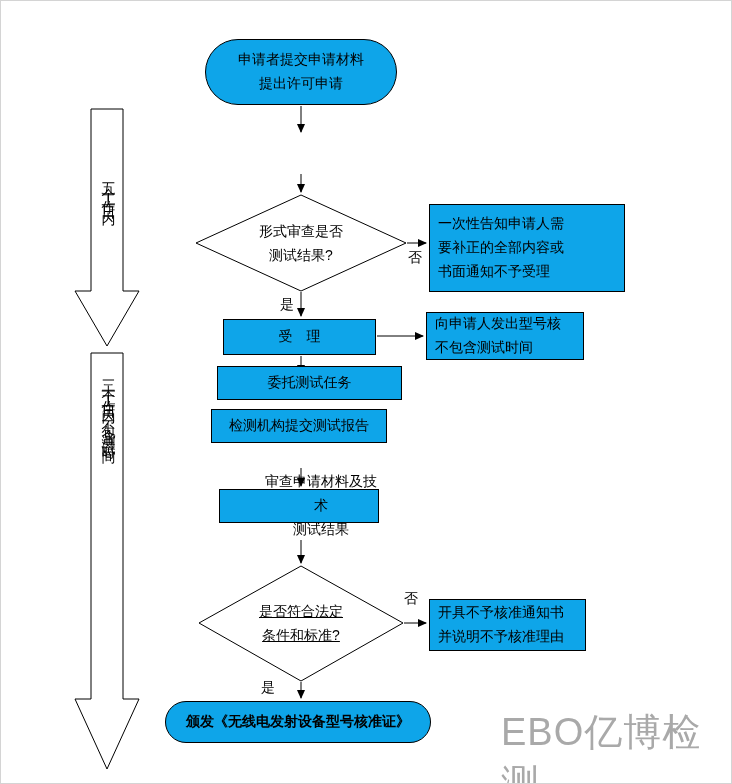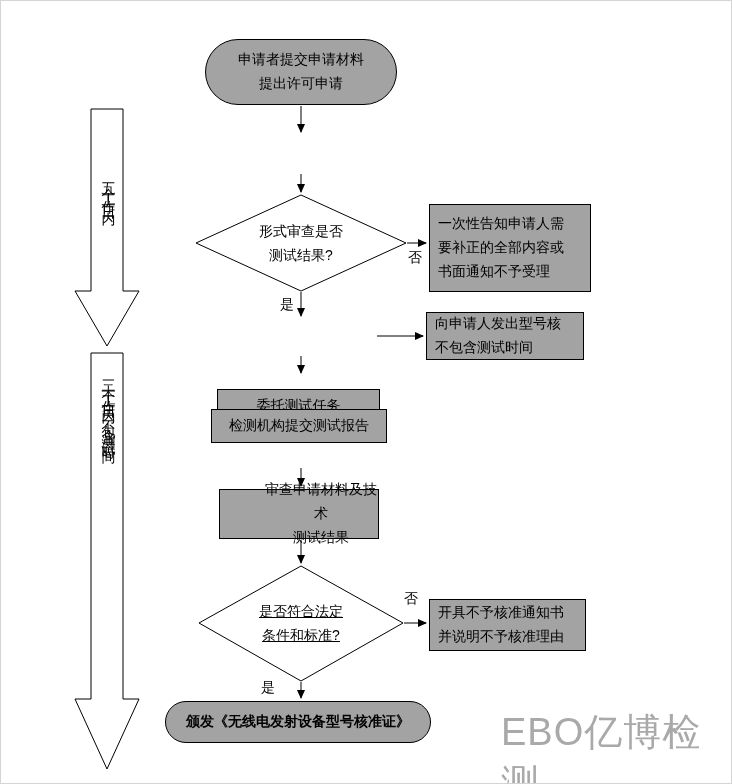--- a/index.html
+++ b/index.html
@@ -16,21 +16,21 @@
   }
   .overlay {
     position: absolute;
     left: 0; top: 0;
     width: 732px; height: 784px;
   }
   .node {
     position: absolute;
     box-sizing: border-box;
     border: 1px solid #000;
-    background: #a3a3a3;
+    background: #0ea5e9;
     display: flex;
     align-items: center;
     justify-content: center;
     text-align: center;
     font-size: 14px;
     line-height: 1.7;
     white-space: pre-line;
   }
   .node.oval-start { border-radius: 34px; }
   .node.oval-end { border-radius: 21px; font-weight: bold; }
@@ -97,33 +97,34 @@
     </g>
   </svg>
 
   <div class="node oval-start" style="left:204px;top:38px;width:192px;height:66px;">申请者提交申请材料
 提出许可申请</div>
 
 
   <div class="diamond-label" style="left:205px;top:219px;width:190px;height:46px;">形式审查是否
 测试结果?</div>
 
-  <div class="node align-left" style="left:428px;top:203px;width:162px;height:88px;">一次性告知申请人需
+  <div class="node align-left" style="left:428px;top:203px;width:196px;height:88px;">一次性告知申请人需
 要补正的全部内容或
 书面通知不予受理</div>
 
+  <div class="node" style="left:222px;top:318px;width:153px;height:36px;">受　理</div>
 
   <div class="node align-left" style="left:425px;top:311px;width:158px;height:48px;">向申请人发出型号核
 不包含测试时间</div>
 
-  <div class="node" style="left:216px;top:388px;width:163px;height:34px;">委托测试任务</div>
+  <div class="node" style="left:216px;top:365px;width:185px;height:34px;">委托测试任务</div>
 
   <div class="node" style="left:210px;top:408px;width:176px;height:34px;">检测机构提交测试报告</div>
 
-  <div class="node" style="left:218px;top:488px;width:160px;height:50px;padding-left:44px;">审查申请材料及技术
+  <div class="node" style="left:218px;top:488px;width:160px;height:34px;padding-left:44px;">审查申请材料及技术
 测试结果</div>
 
   <div class="diamond-label" style="left:205px;top:599px;width:190px;height:46px;text-decoration:underline;">是否符合法定
 条件和标准?</div>
 
   <div class="node align-left" style="left:428px;top:598px;width:157px;height:52px;">开具不予核准通知书
 并说明不予核准理由</div>
 
   <div class="node oval-end" style="left:164px;top:700px;width:266px;height:42px;">颁发《无线电发射设备型号核准证》</div>
 

